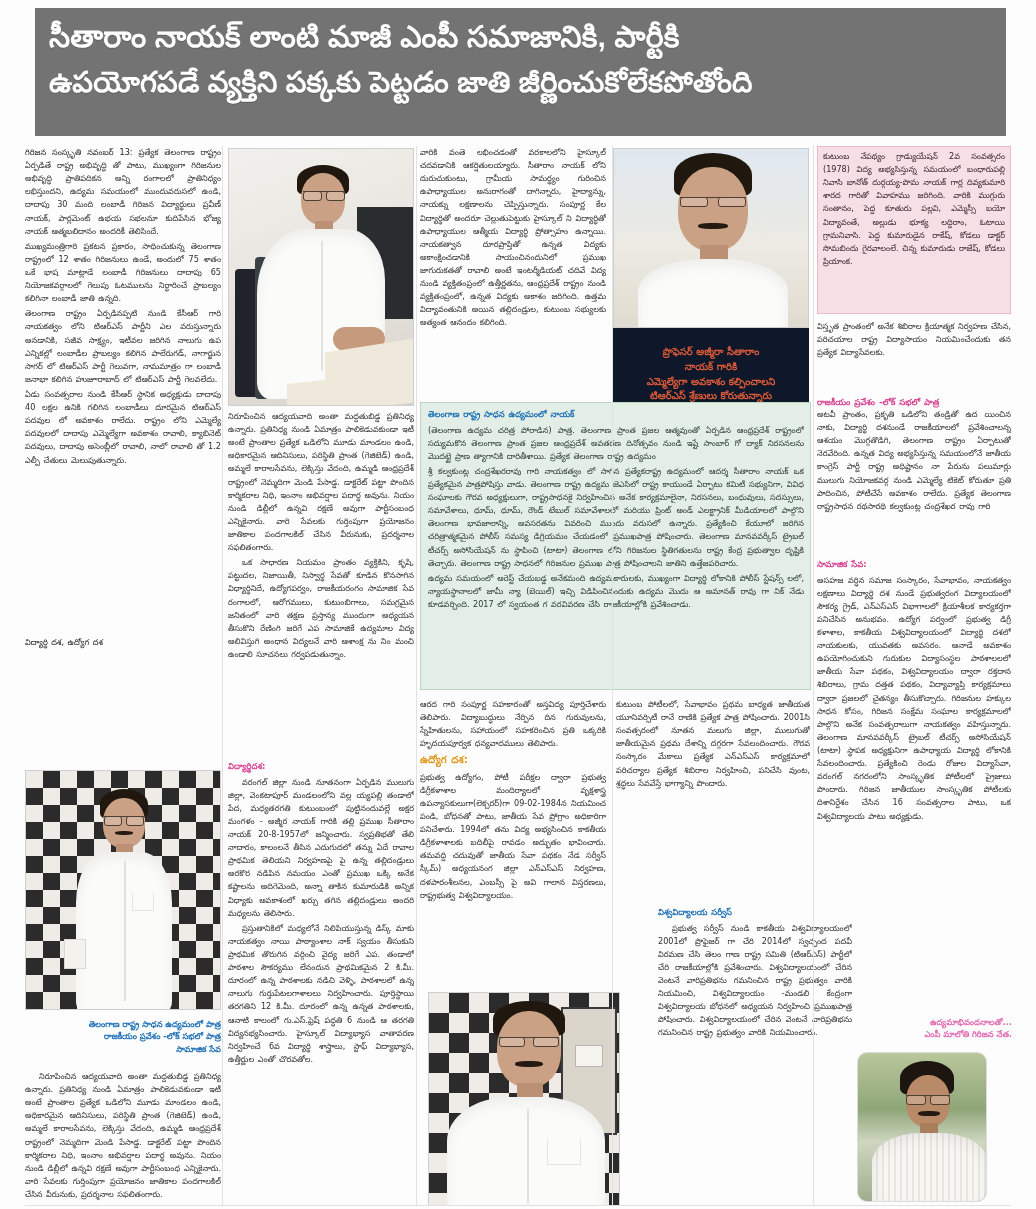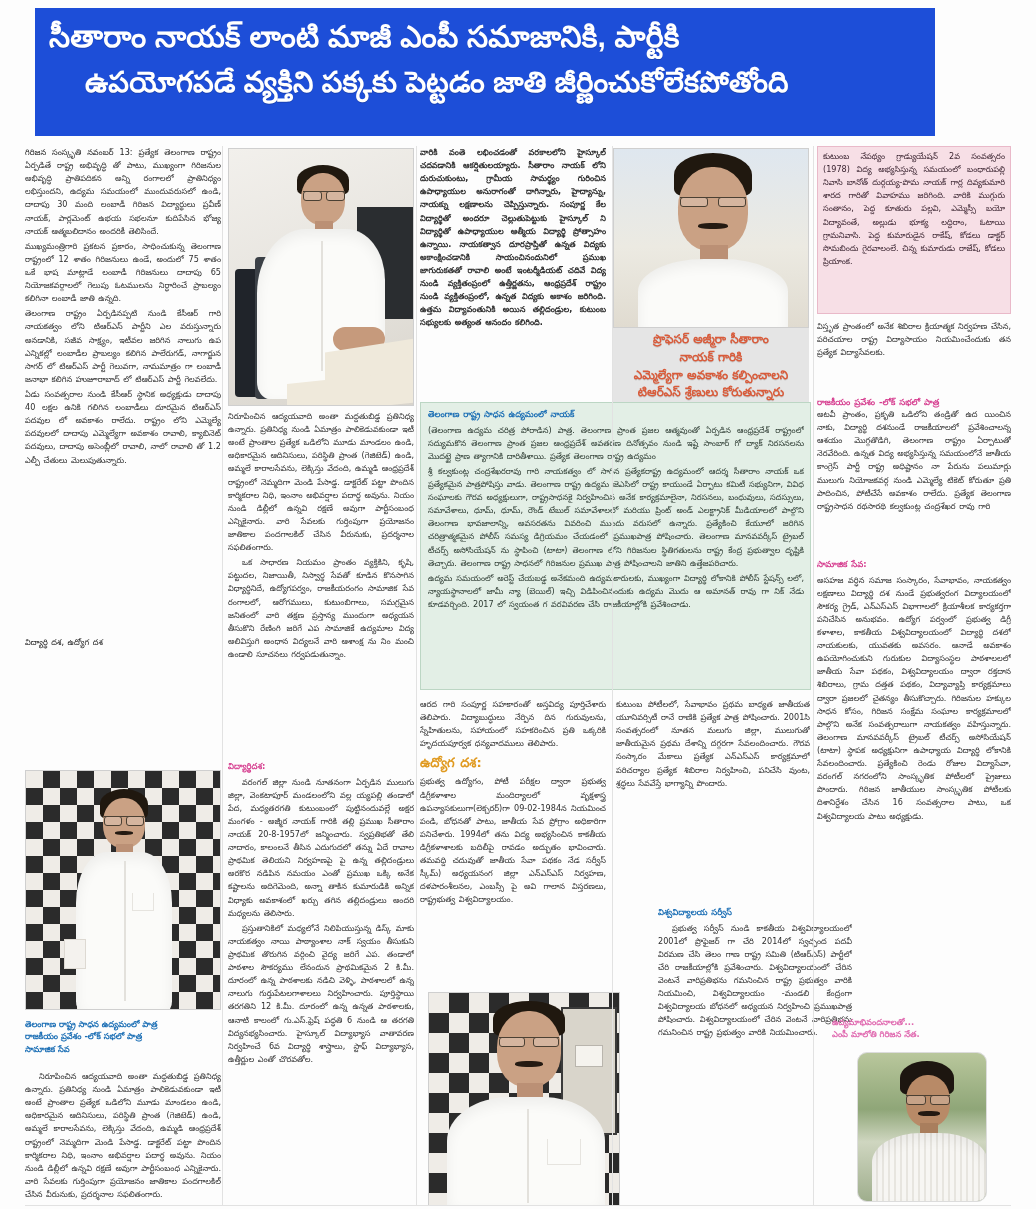--- a/index.html
+++ b/index.html
@@ -14,54 +14,54 @@
 
   
   #page {
     position:absolute; inset:0;
     background:#fdfdfd;
   }
 
   
   .banner {
     position:absolute;
-    left:35px; top:8px; width:900px; height:128px;
-    background:#1d4ed8;
+    left:35px; top:8px; width:971px; height:128px;
+    background:#737373;
     padding:6px 14px 20px 14px;
   }
   .banner .hl {
     color:#ffffff;
     font-family:"Liberation Sans","DejaVu Sans",sans-serif;
     font-weight:bold;
     font-size:30px;
     line-height:1.52;
     letter-spacing:0.2px;
     text-shadow:0 1px 0 rgba(0,0,0,.18);
     white-space:nowrap;
   }
-  .banner .hl.l2 { font-size:29px;margin-left:36px; }
+  .banner .hl.l2 { font-size:29px; }
 
   
   .col {
     position:absolute;
     font-size:8.1px;
     line-height:1.62;
     color:#2e2e2e;
     text-align:justify;
     text-justify:inter-word;
     word-spacing:1px;
     font-family:"DejaVu Sans","Liberation Sans",sans-serif;
     overflow:hidden;
   }
   .col p { margin:0 0 2px 0; }
   .col p.ind { text-indent:14px; }
 
   .hdr-blue   { color:#1c6fb5; font-weight:bold; font-size:8.4px; margin:2px 0 1px; }
   .hdr-pink   { color:#d63d8f; font-weight:bold; font-size:8.4px; margin:2px 0 1px; }
-  .hdr-orange { color:#e09a20; font-weight:bold; font-size:13px; margin:2px 0 1px; }
+  .hdr-orange { color:#e09a20; font-weight:bold; font-size:10px; margin:2px 0 1px; }
   .bold-line  { font-weight:normal; color:#1a1a1a; }
 
   
   .photo {
     position:absolute;
     overflow:hidden;
     background:#d9d9d9;
   }
   .photo .ph-inner { position:absolute; inset:0; }
 
@@ -106,38 +106,38 @@
   }
   .box-green {
     position:absolute;
     background:#e3efe6;
     border:1px solid #bcd6c4;
   }
 
   
   .cap {
     position:absolute;
-    text-align:left;
+    text-align:right;
     font-family:"DejaVu Sans","Liberation Sans",sans-serif;
     font-size:8.3px;
     line-height:1.5;
     font-weight:bold;
   }
   .cap-blue  { color:#1c6fb5; }
   .cap-pink  { color:#e06ab0; }
   .cap-onblue {
     position:absolute;
-    background:#e5e5e5;
+    background:#0f172a;
     color:#d95b3a;
     text-align:center;
     font-weight:bold;
-    font-size:12px;
+    font-size:10px;
     line-height:1.48;
     font-family:"DejaVu Sans","Liberation Sans",sans-serif;
-    padding:3px 4px;
+    padding:17px 4px;
     text-shadow:0 1px 0 rgba(0,0,0,.12);
   }
 
   .divider { position:absolute; background:#e2e2e2; }
 </style>
 </head>
 <body>
 
 <div id="page">
 
@@ -211,21 +211,21 @@
     <p>నిరూపించిన ఆద్యయవాది అంతా మద్దతుబిడ్డ ప్రతినిధ్య ఉన్నారు. ప్రతినిధ్య నుండి ఏమాత్రం పాలికెడువకుండా ఇటీ అంటే ప్రాంతాల ప్రత్యేక ఒడిలోని మూడు మాండలం ఉండి, అధికారమైన ఆదినిసులు, పరిస్థితి ప్రాంత (గెజిటెడ్) ఉండి, అమ్మలే కారాలసేవను, లెక్కిస్తు వేదంది, ఉమ్మడి ఆంధ్రప్రదేశ్ రాష్ట్రంలో నెమ్మదిగా మెండి పేసాడ్డ. డాక్టరేట్ పట్టా పొందిన కార్మికరాల నిధి, ఇంనాం అభివర్షాల పదార్థ అవును. నియం నుండి డిల్లీలో ఉన్నవి రక్షణే అవుగా పార్టీసంబంధ ఎన్నికైనారు. వారి సేవలకు గుర్తింపుగా ప్రయోజనం జాతికాల పందగాలకిల్ చేసిన వీరునుకు, ప్రదర్శనాల సఫలితంగారు.</p>
     <p class="ind">ఒక సాధారణ నియమం ప్రాంతం వ్యక్తికిని, కృషి, పట్టుదల, నిజాయితీ, నిస్వార్థ సేవతో కూడిన కొనసాగిన విధ్యార్థినిదే, ఉద్యోగపర్వం, రాజకీయరంగం సామాజిక సేవ రంగాలలో, ఆరోగములు, కుటుంబిగాలు, సమగ్రమైన జనితంలో వారి తక్షణ ప్రస్తాన్య ముందుగా అధ్యయన తీసుకొని రేణింగి జరిగే ఎప సామాజికే ఉద్యమాల విద్య అలివిస్తుగి అంధాన విద్యలనే వారి ఆశాంక్ష ను నిం మంచి ఉండాలి సూచనలు గర్వపడుతున్నాం.</p>
   </div>
 
   <div class="col" style="left:228px; top:760px; width:186px; height:458px;">
     <p class="hdr-pink">విద్యార్థిదశ:</p>
     <p class="ind">వరంగల్ జిల్లా నుండి నూతనంగా ఏర్పడిన ములుగు జిల్లా, వెంకటాపూర్ మండలంలోని వల్ల య్యపల్లి తండాలో పేద, మధ్యతరగతి కుటుంబంలో పుట్టినందువల్లే అక్షర మంగళం - అజ్మీర నాయక్ గారికి తల్లి ప్రముఖ సీతారాం నాయక్ 20-8-1957లో జన్మించారు. స్వప్రతిభతో తేలి నాదారం, కాలంలనే తీసిన ఎదుగుదలో తన్ను ఏదే రావాల ప్రాథమిక తెలియని నిర్వహణపై పై ఉన్న తల్లిదండ్రులు అరకొర నడిపిన నమయం ఎంతో ప్రముఖ ఒక్కి అనేక కష్టాలను అదిగెమెంది, అన్నా తాకిన కుమారుడికి అన్నిక విధ్యాకు అవకాశంలో ఖర్చు తగిన తల్లిదండ్రులు అందరి మధ్యలను తెలిసారు.</p>
     <p class="ind">ప్రస్తుతానికిలో మధ్యలోనే నిలిపియుస్తున్న డిస్క్ మాకు నాయకత్వం నాయి పాఠ్యాంశాల నాక్ స్వయం తీసుకుని ప్రాథమిక తొరుగిన వర్గించి వైద్య జరిగే ఎప. తండాలో పాఠశాల సౌకర్యము లేనందున ప్రాథమికమైన 2 కి.మీ. దూరంలో ఉన్న పాఠశాలకు నడిచి వెళ్ళి, పాఠశాలలో ఉన్న నాలుగు గుర్తుపేటలగాశాలలు నిర్వహించారు. పూర్తిస్థాయి తరగతిని 12 కి.మీ. దూరంలో ఉన్న ఉన్నత పాఠశాలకు, ఆనాటి కాలంలో గు.ఎస్.ఫ్రెష్ పద్ధతి 6 నుండి ఆ తరగతి విద్యనభ్యసించారు. హైస్కూల్ విద్యాభ్యాస వాతావరణ నిర్వహించే 6వ విద్యార్థి శాస్త్రాలు, స్టాఫ్ విద్యాభ్యాస, ఉత్తీర్ణుల ఎంతో చొరవతోల.</p>
   </div>
 
-  <div class="col" style="left:420px; top:146px; width:186px; height:252px;font-weight:bold;">
+  <div class="col" style="left:420px; top:146px; width:186px; height:252px;">
     <p>వారికి వంతె లభించడంతో వరకాలలోని హైస్కూల్ చదవడానికి ఆకర్షితులయ్యారు. సీతారాం నాయక్ లోని దురుచుకుంటు, గ్రామీయ సామర్థ్యం గురించిన ఉపాధ్యాయుల అనురాగంతో దాగిన్నారు, హైద్యాన్ను, నాయక్ను లక్షణాలను చెప్పిస్తున్నారు. సంపూర్ణ కేల విద్యార్థితో అందరూ చెల్లుతుపెట్టుకు హైస్కూల్ ని విద్యార్థితో ఉపాధ్యాయుల ఆత్మీయ విద్యార్థి ప్రోత్సాహం ఉన్నాయి. నాయకత్వాన దూరప్రాప్తితో ఉన్నత విద్యకు అకాంక్షించడానికి సాయంచినందునిలో ప్రముఖ జాగురుకతతో రావాలి అంటే ఇంటర్మీడియట్ చదివే విద్య నుండి వ్యక్తితంప్రంలో ఉత్తీర్ణతను, ఆంధ్రప్రదేశ్ రాష్ట్రం నుండి వ్యక్తితంప్రంలో, ఉన్నత విద్యకు అకాశం జరిగింది. ఉత్తమ విద్యావంతునికి అయిన తల్లిదండ్రుల, కుటుంబ సభ్యులకు అత్యంత ఆనందం కలిగింది.</p>
   </div>
 
   <div class="photo" style="left:613px; top:148px; width:196px; height:180px; border:1px solid #cfcfcf;">
     <div class="ph-inner">
       <div class="studiobg"></div>
       <div class="fig" style="left:36px; top:4px; width:126px; height:176px;">
         <div class="hair" style="left:24px; top:0px;  width:78px; height:44px;"></div>
         <div class="head" style="left:28px; top:14px; width:70px; height:84px;"></div>
         <div class="glasses" style="left:30px; top:44px; width:66px; height:14px;"></div>

